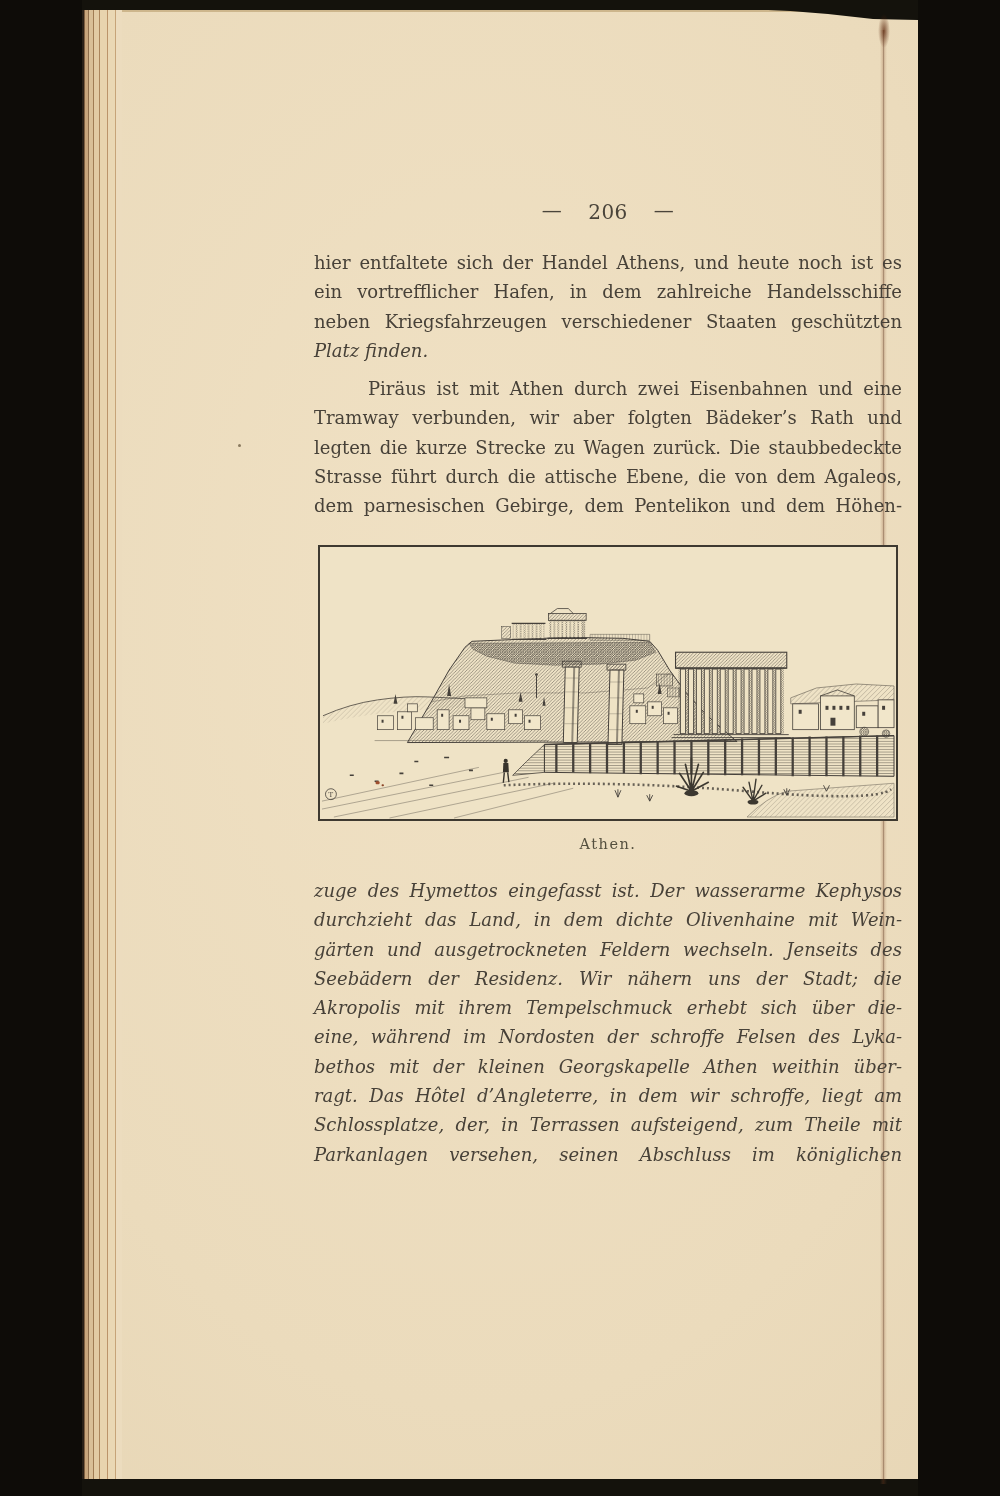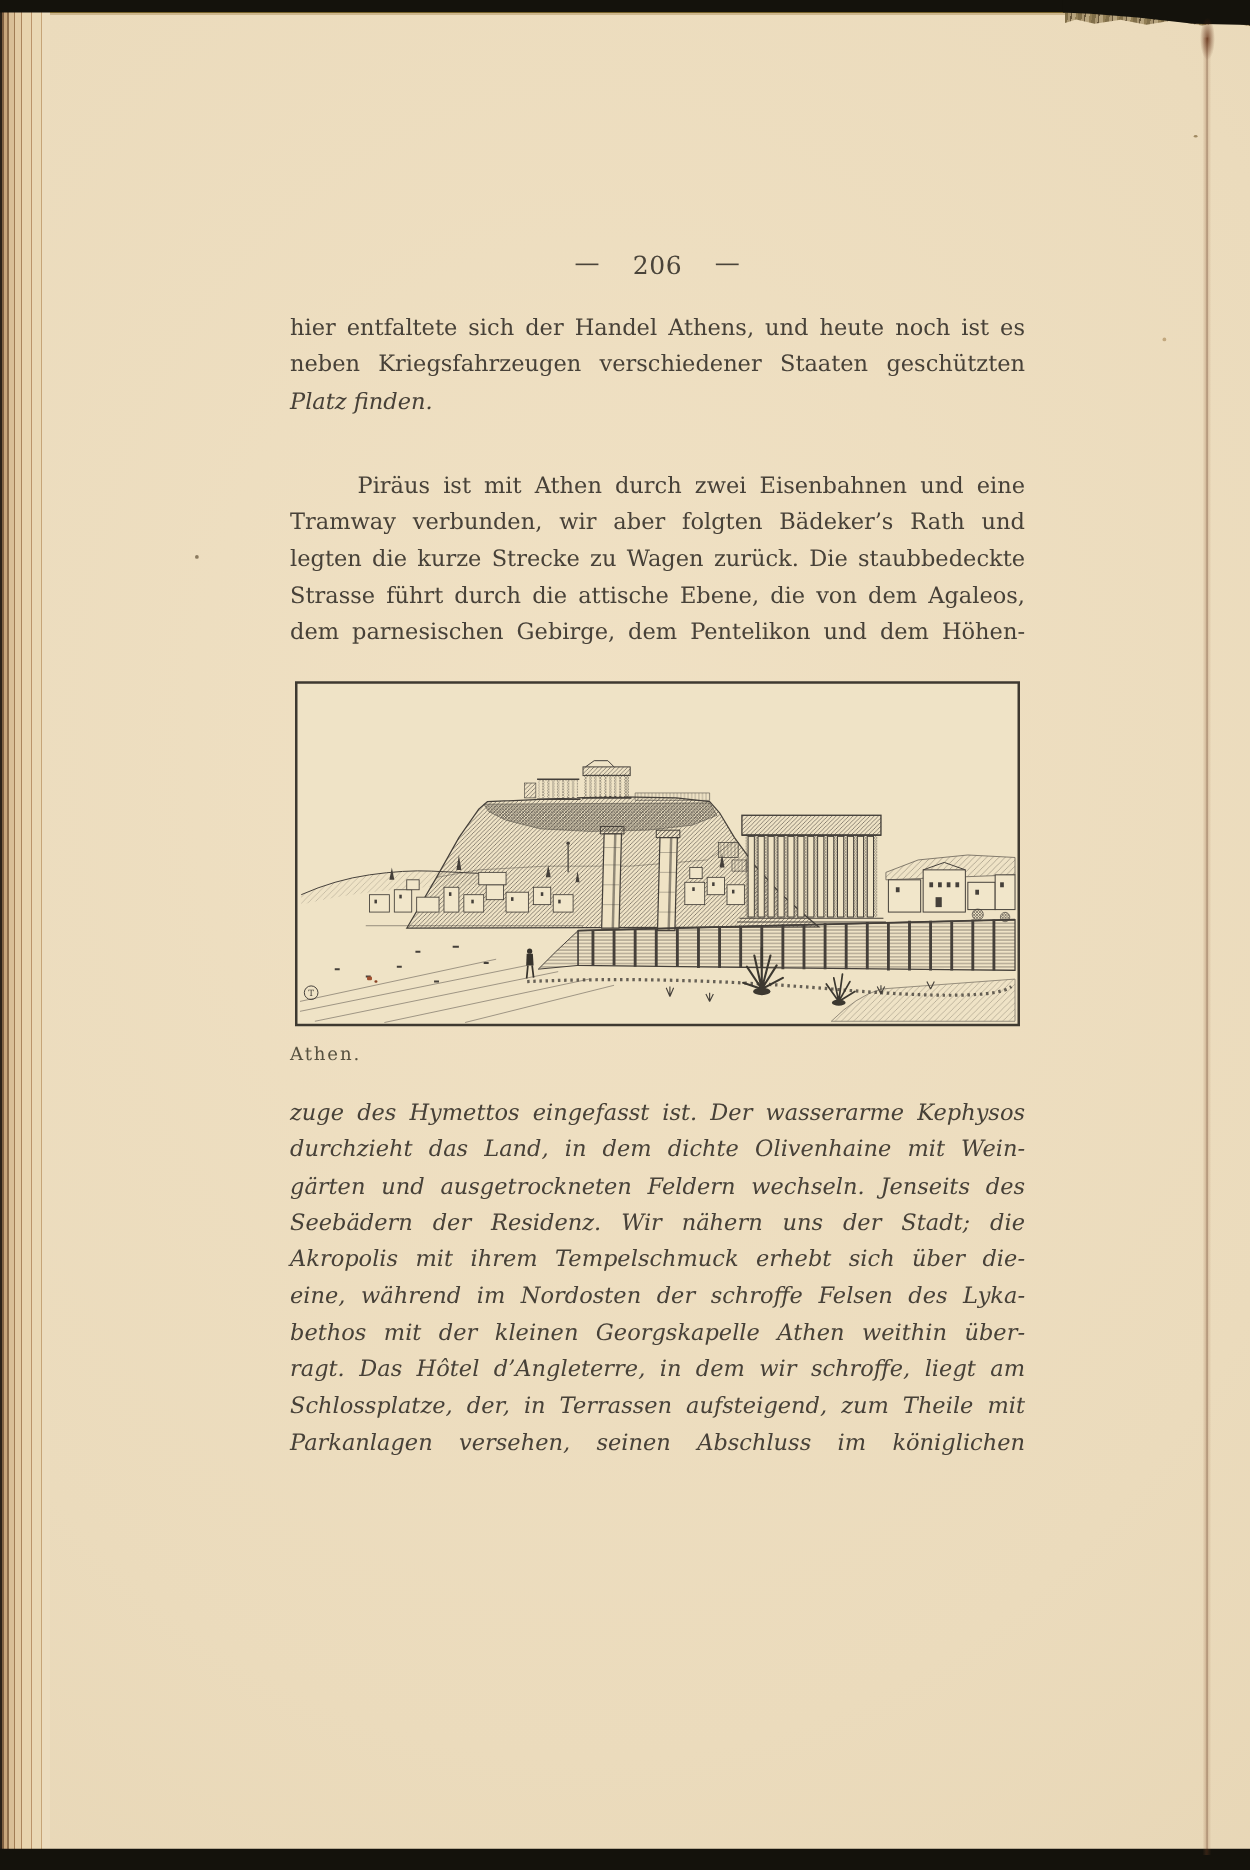--- a/index.html
+++ b/index.html
@@ -1,16 +1,16 @@
 <!DOCTYPE html>
 <html><head>
 <meta charset="utf-8">
 <style>
   html,body{margin:0;padding:0;background:#0e0c08;}
-  .photo{position:relative;width:1000px;height:1496px;margin:0 auto;background:#eab308;overflow:hidden;
+  .photo{position:relative;width:836px;height:1496px;margin:0 auto;background:#84cc16;overflow:hidden;
          font-family:"DejaVu Serif","Liberation Serif",serif;}
 
   
   .top-strip{position:absolute;left:0;top:0;right:0;height:10px;background:#14120c;}
   .bottom-strip{position:absolute;left:0;bottom:0;right:0;height:17px;background:#14120c;}
   .corner-dark{position:absolute;right:0;top:0;width:150px;height:20px;background:#14120c;
                clip-path:polygon(0 0,100% 0,100% 100%,70% 95%,40% 70%,15% 55%,0 50%);}
 
   
   .page-stack{position:absolute;left:0;top:6px;bottom:12px;width:40px;
@@ -43,21 +43,21 @@
   .textblock{position:absolute;left:232px;width:588px;color:#474138;font-size:18px;line-height:29.3px;}
   .textline{text-align:justify;text-align-last:justify;text-justify:inter-word;white-space:normal;}
   .textline.flush{text-align-last:left;font-style:italic;}
   .textline.indent{text-indent:54px;}
   #para1{top:248px;} #para2{top:374px;} #para3{top:876px;font-style:italic;}
 
   
   .figure{position:absolute;left:236px;top:545px;width:580px;height:276px;box-sizing:border-box;
     border:2px solid #3e3930;background:#efe3c6;}
   .figure svg{display:block;width:100%;height:100%;}
-  .caption{position:absolute;left:232px;width:588px;top:836px;
+  .caption{position:absolute;left:232px;width:588px;top:836px;text-align:center;
     color:#55503f;font-size:14.5px;letter-spacing:1.5px;}
 </style>
 </head>
 <body>
 
 <div class="photo">
 
   <div class="page-stack"></div>
   <div class="page"></div>
   <div class="bottom-edge-light"></div>
@@ -71,20 +71,21 @@
   <div class="speck" style="left:930px;top:270px;width:3px;height:3px;background:#c2a87e;"></div>
   <div class="speck" style="left:156px;top:444px;width:3px;height:3px;background:#8a7a5f;"></div>
   <div class="speck" style="left:955px;top:108px;width:3px;height:2px;background:#a08a62;"></div>
 
   <div class="pagenum">
     <span class="dash">—</span><span>206</span><span class="dash">—</span>
   </div>
 
   <div id="para1" class="textblock">
       <div class="textline">hier entfaltete sich der Handel Athens, und heute noch ist es</div>
+      <div class="textline">ein vortrefflicher Hafen, in dem zahlreiche Handelsschiffe</div>
       <div class="textline">neben Kriegsfahrzeugen verschiedener Staaten geschützten</div>
       <div class="textline flush">Platz finden.</div>
     </div>
   <div id="para2" class="textblock">
       <div class="textline indent">Piräus ist mit Athen durch zwei Eisenbahnen und eine</div>
       <div class="textline">Tramway verbunden, wir aber folgten Bädeker’s Rath und</div>
       <div class="textline">legten die kurze Strecke zu Wagen zurück. Die staubbedeckte</div>
       <div class="textline">Strasse führt durch die attische Ebene, die von dem Agaleos,</div>
       <div class="textline">dem parnesischen Gebirge, dem Pentelikon und dem Höhen-</div>
     </div>

